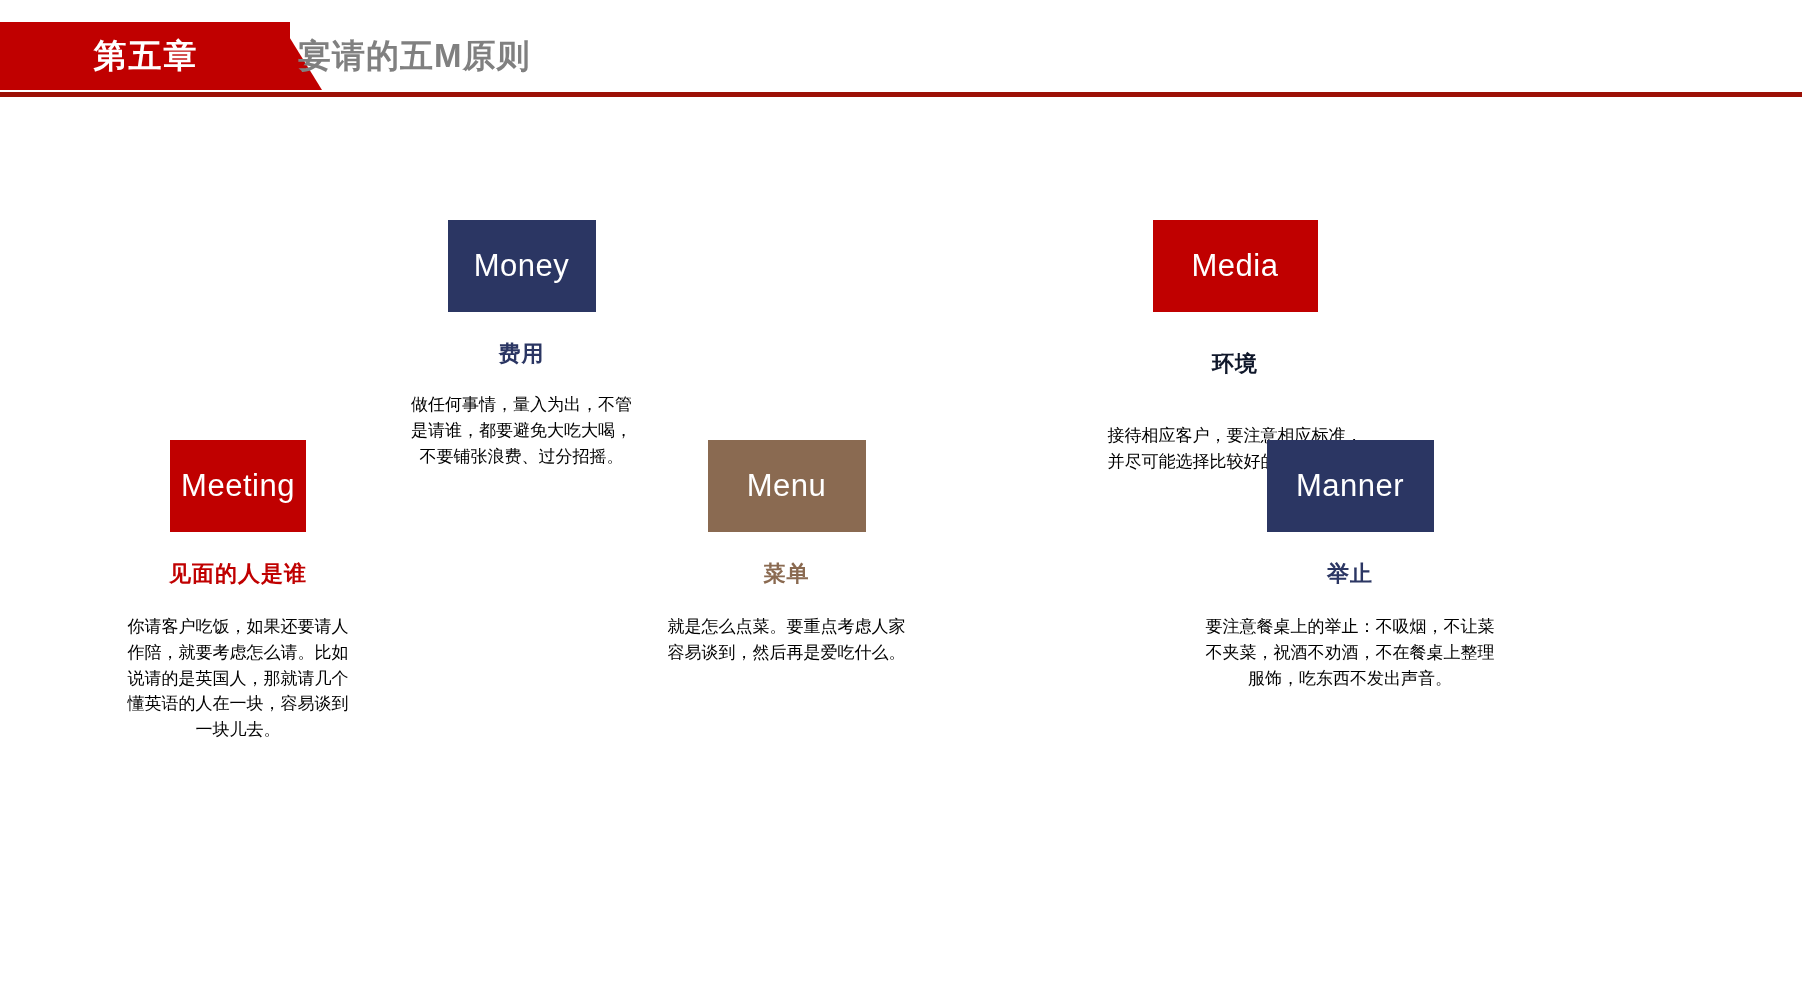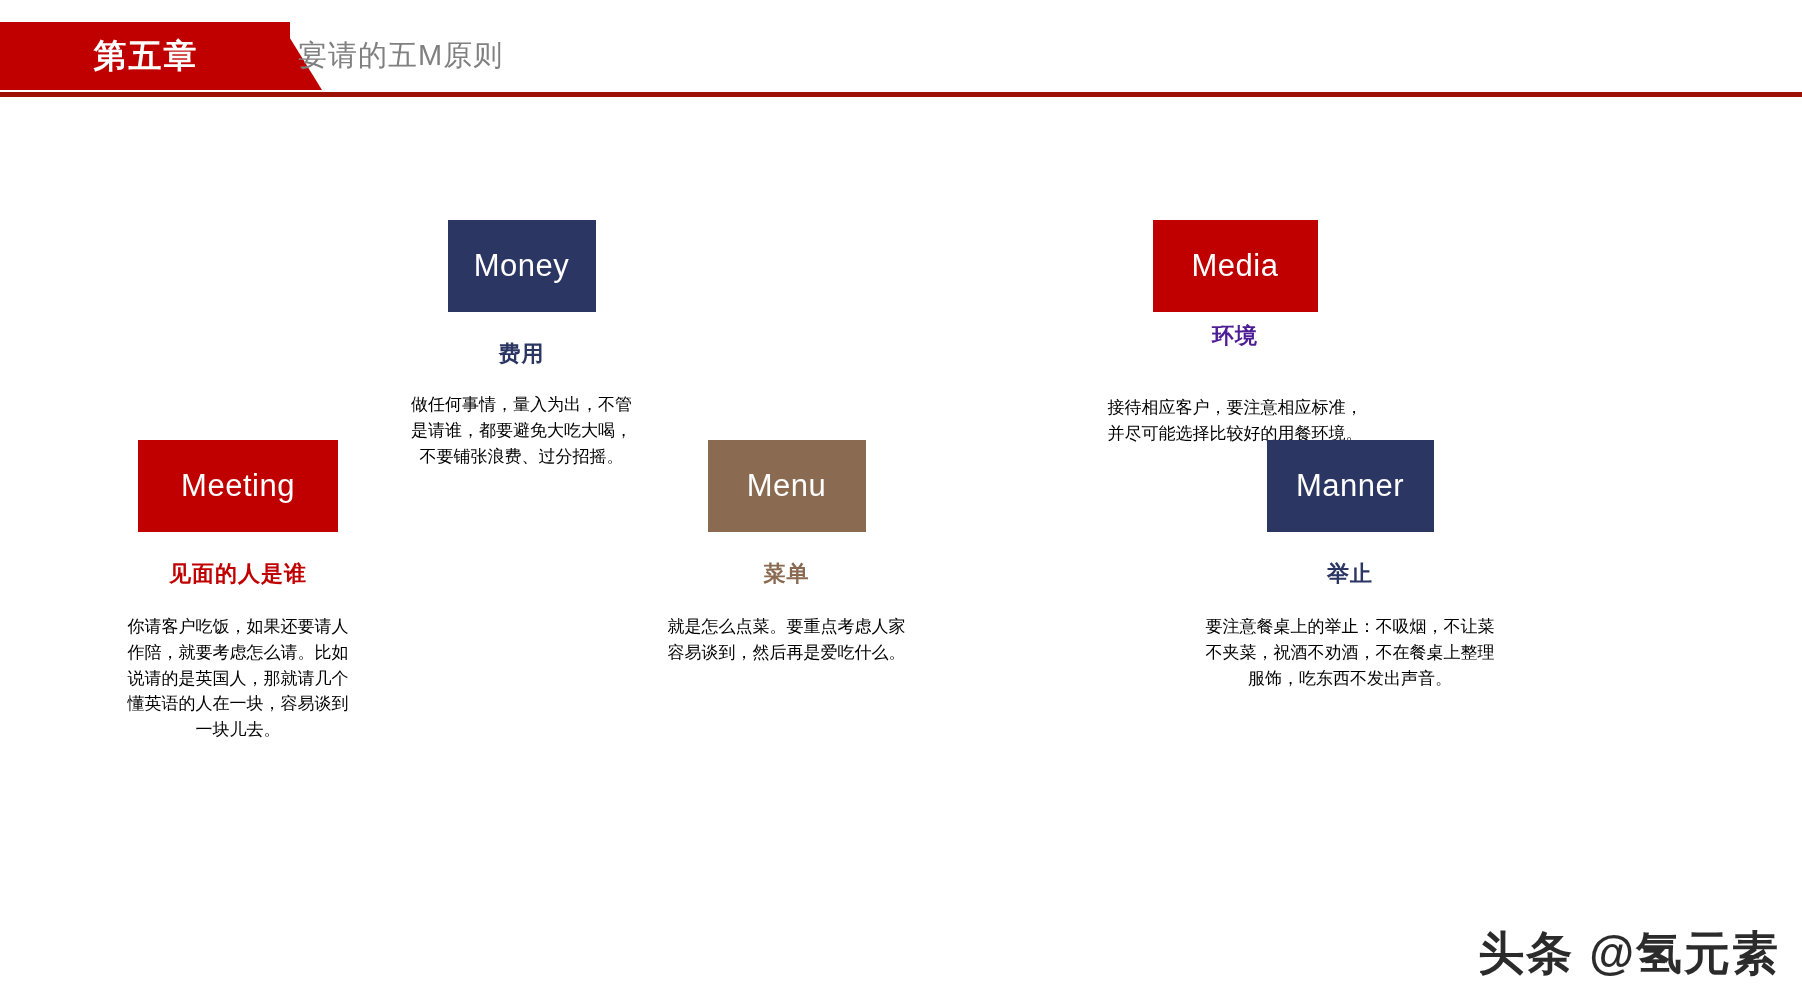--- a/index.html
+++ b/index.html
@@ -64,22 +64,22 @@
     white-space: nowrap;
   }
   .header-title {
     position: absolute;
     left: 298px;
     top: 22px;
     height: 68px;
     display: flex;
     align-items: center;
     color: #808080;
-    font-size: 29px;
-    font-weight: normal;
+    font-size: 33px;
+    font-weight: bold;
     letter-spacing: 1px;
     z-index: 3;
     white-space: nowrap;
   }
   .header-rule {
     position: absolute;
     left: 0;
     top: 92px;
     width: 1802px;
     height: 5px;
@@ -117,25 +117,25 @@
   }
 
   
   #p-money      { left: 379px;  top: 220px; width: 285px; }
   #p-money   .m-box { width: 148px; margin: 0 auto 0 auto; background: #2b3663; }
   #p-money   .m-caption { margin-top: 27px; color: #2b3663; text-align: center; }
   #p-money   .m-desc { margin-top: 23px; }
 
   #p-media      { left: 1040px; top: 220px; width: 390px; }
   #p-media   .m-box { width: 165px; margin: 0 auto 0 auto; background: #c00000; }
-  #p-media   .m-caption { margin-top: 9px; color: #4c1d95; }
+  #p-media   .m-caption { margin-top: 37px; color: #0f172a; }
   #p-media   .m-desc { margin-top: 44px; }
 
   #p-meeting    { left: 103px;  top: 440px; width: 270px; }
-  #p-meeting .m-box { width: 200px; margin: 0 auto 0 auto; background: #c00000; }
+  #p-meeting .m-box { width: 136px; margin: 0 auto 0 auto; background: #c00000; }
   #p-meeting .m-caption { margin-top: 27px; color: #c00000; }
   #p-meeting .m-desc { margin-top: 25px; }
 
   #p-menu       { left: 640px;  top: 440px; width: 293px; }
   #p-menu    .m-box { width: 158px; margin: 0 auto 0 auto; background: #8a6a51; }
   #p-menu    .m-caption { margin-top: 27px; color: #8a6a51; }
   #p-menu    .m-desc { margin-top: 25px; }
 
   #p-manner     { left: 1155px; top: 440px; width: 390px; }
   #p-manner  .m-box { width: 167px; margin: 0 auto 0 auto; background: #2b3663; }
@@ -201,15 +201,14 @@
   </div>
 
   <div class="principle" id="p-manner">
     <div class="m-box">Manner</div>
     <div class="m-caption">举止</div>
     <div class="m-desc">要注意餐桌上的举止：不吸烟，不让菜
 不夹菜，祝酒不劝酒，不在餐桌上整理
 服饰，吃东西不发出声音。</div>
   </div>
 
-  <div class="watermark">头条 @氢元素</div>
 
 </div>
 
 </body></html>

